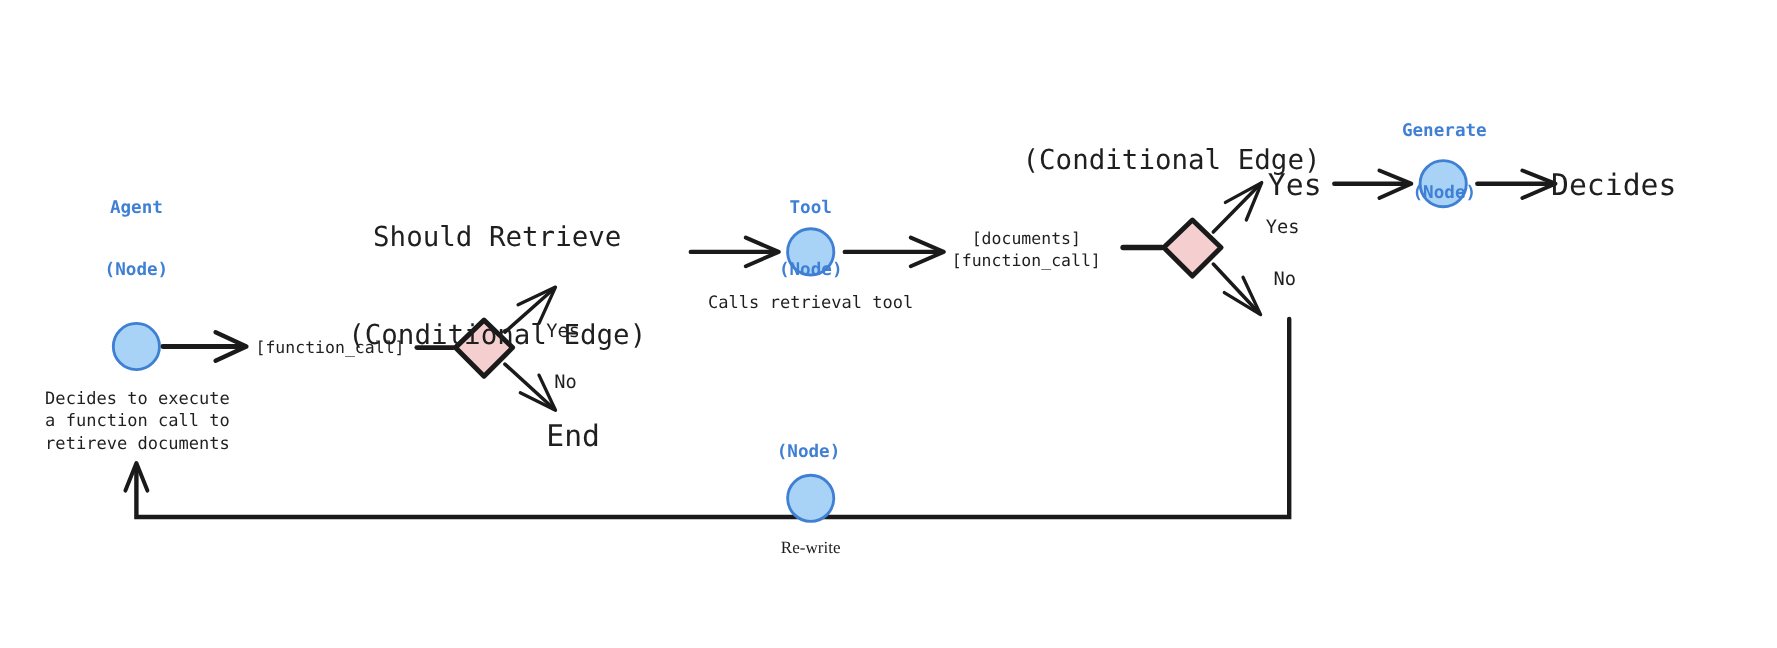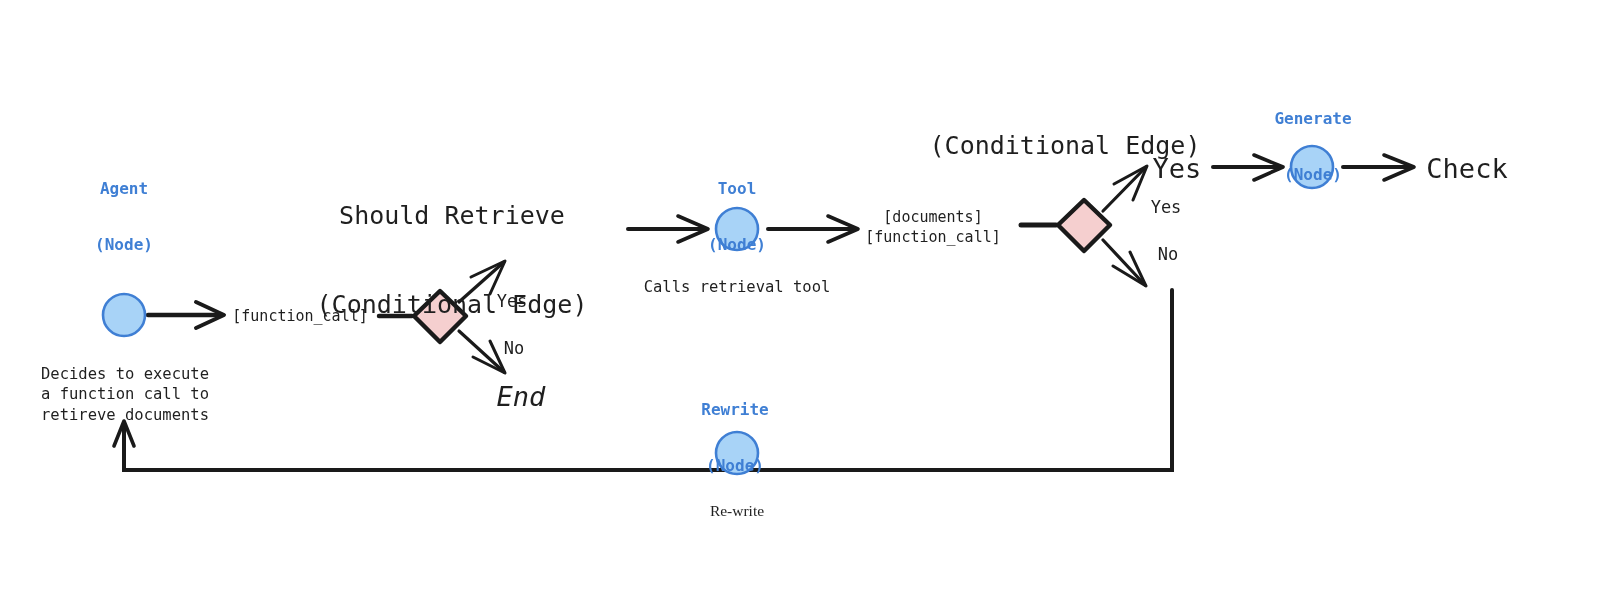--- a/index.html
+++ b/index.html
@@ -51,21 +51,20 @@
   .branch-lbl {
     color: #1f1f1f;
     font-size: 17px;
     text-align: center;
   }
   .caption {
     color: #1f1f1f;
     font-size: 15.5px;
     text-align: center;
     line-height: 1.32;
-    margin-top: 12px;
   }
   .token {
     color: #1f1f1f;
     font-size: 15px;
     text-align: center;
     line-height: 1.32;
   }
   .centerer {
     transform: translateX(-50%);
   }
@@ -167,43 +166,42 @@
   <div class="lbl edge-title centerer" style="left:1065px; top:72px; width:420px;">
     <div>(Conditional Edge)</div>
   </div>
 
   <div class="lbl node-title centerer" style="left:1313px; top:72px; width:260px;">
     <div>Generate</div>
     <div>(Node)</div>
   </div>
 
   <div class="lbl node-title centerer" style="left:735px; top:363px; width:240px;">
-    <div>Rewrite</div>
     <div>(Node)</div>
   </div>
 
   <div class="lbl caption centerer" style="left:125px; top:352px; width:300px;">Decides to execute
 a function call to
 retireve documents</div>
 
   <div class="lbl caption centerer" style="left:737px; top:265px; width:320px;">Calls retrieval tool</div>
 
   <div class="lbl caption centerer" style="left:737px; top:489px; width:260px;font-family:Liberation Serif, serif;">Re-write</div>
 
   <div class="lbl token centerer" style="left:300px; top:307px; width:230px;">[function_call]</div>
 
   <div class="lbl token centerer" style="left:933px; top:208px; width:250px;">[documents]
 [function_call]</div>
 
 
-  <div class="lbl big-word centerer" style="left:521px; top:381px; width:200px;font-style:italic;">End</div>
+  <div class="lbl big-word centerer" style="left:521px; top:381px; width:200px;">End</div>
 
   <div class="lbl branch-lbl centerer" style="left:512px; top:291px; width:120px;">Yes</div>
   <div class="lbl branch-lbl centerer" style="left:514px; top:338px; width:120px;">No</div>
 
   <div class="lbl big-word centerer" style="left:1177px; top:153px; width:160px;">Yes</div>
 
   <div class="lbl branch-lbl centerer" style="left:1166px; top:197px; width:120px;">Yes</div>
   <div class="lbl branch-lbl centerer" style="left:1168px; top:244px; width:120px;">No</div>
 
-  <div class="lbl big-word centerer" style="left:1467px; top:153px; width:200px;">Check</div>
+  <div class="lbl big-word centerer" style="left:1467px; top:153px; width:200px;">Decides</div>
 
 </div>
 
 </body></html>

